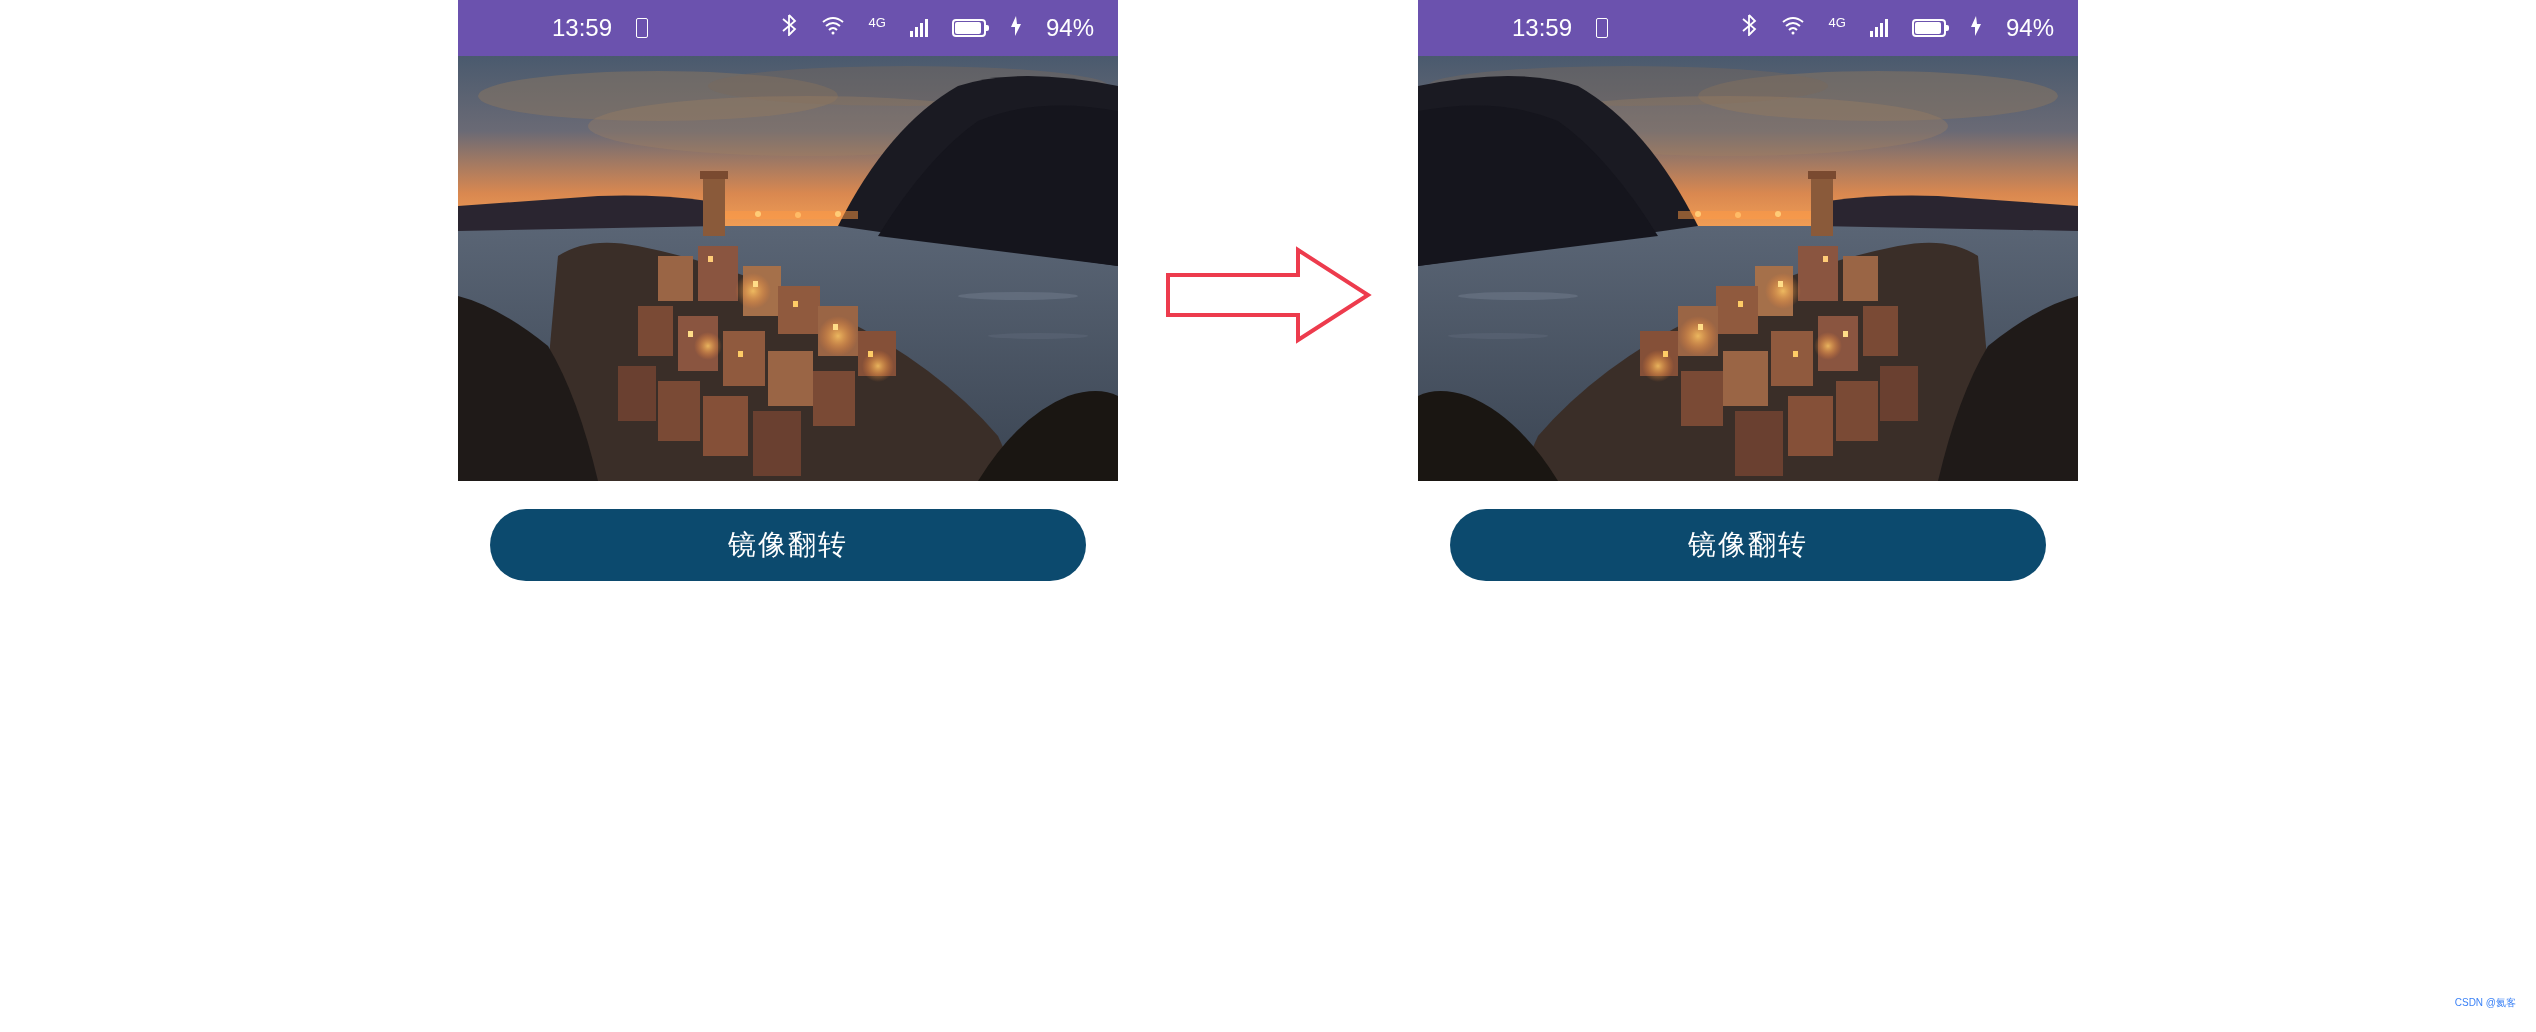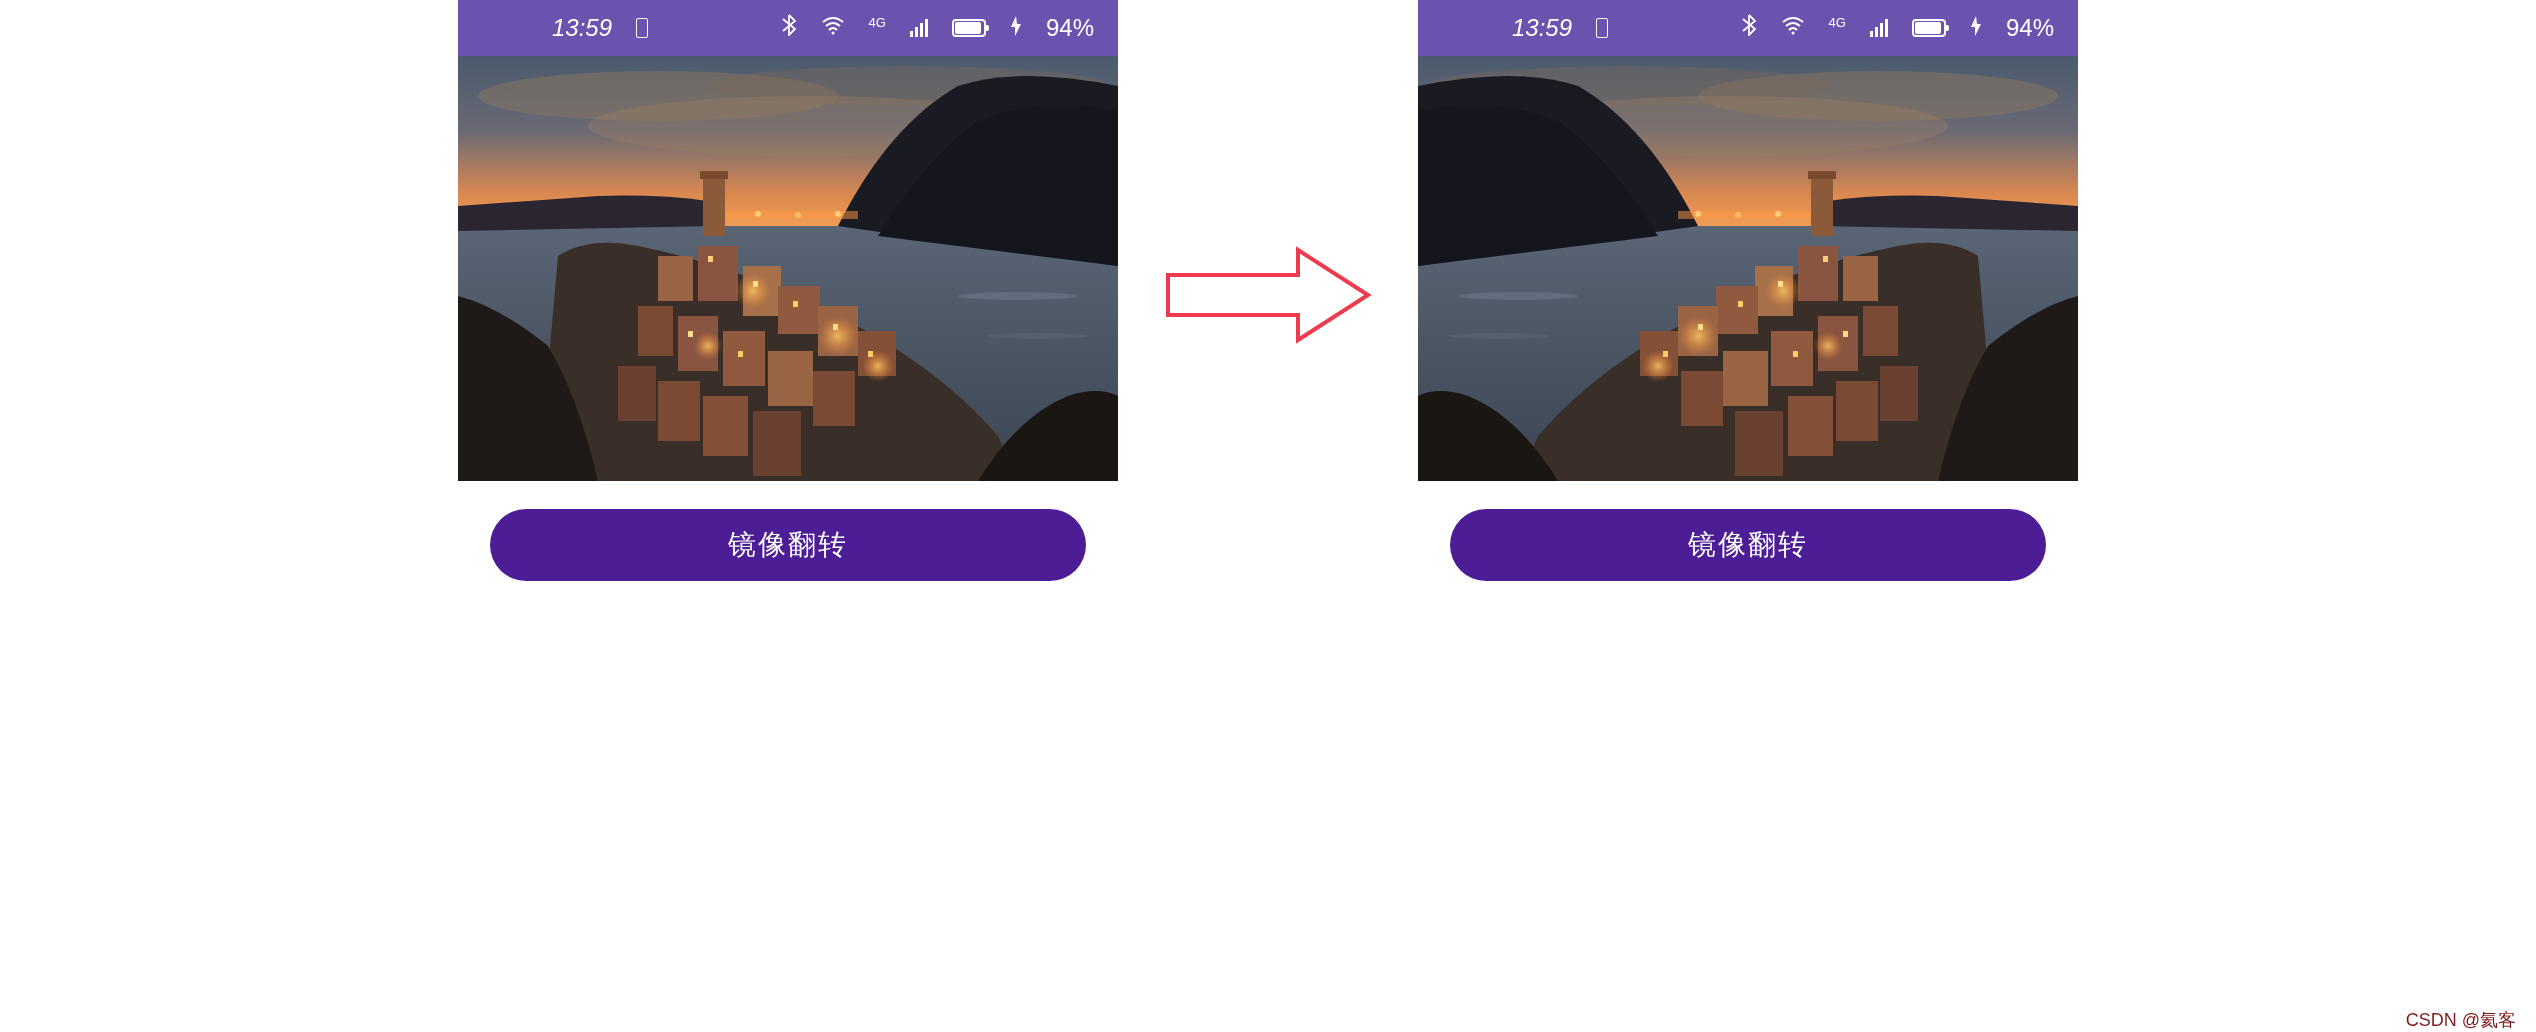--- a/index.html
+++ b/index.html
@@ -38,21 +38,20 @@
       color: #ffffff;
       font-size: 24px;
       font-weight: 500;
     }
 
     .status-left {
       display: flex;
       align-items: center;
       gap: 24px;
       padding-left: 70px;
-      font-style: italic;
     }
 
     .status-right {
       display: flex;
       align-items: center;
       gap: 24px;
     }
 
     .notif-icon {
       width: 12px;
@@ -78,45 +77,45 @@
       transform: scaleX(-1);
     }
 
     .button-area {
       padding: 28px 32px;
       background: #fff;
     }
 
     .flip-button {
       width: 100%;
-      background: #4c1d95;
+      background: #0c4a6e;
       color: #ffffff;
       border: none;
       border-radius: 36px;
       height: 72px;
       font-size: 28px;
       font-weight: 500;
       cursor: pointer;
       letter-spacing: 2px;
     }
 
     .arrow-container {
       display: flex;
       align-items: center;
       justify-content: center;
       padding-top: 235px;
       flex-shrink: 0;
     }
 
     .watermark {
       position: absolute;
-      bottom: 0;
+      bottom: 22px;
       right: 20px;
-      color: #7f1d1d;
-      font-size: 18px;
+      color: #3b82f6;
+      font-size: 10px;
     }
 
     .signal-icon {
       display: inline-flex;
       align-items: flex-end;
       gap: 2px;
       height: 18px;
     }
 
     .signal-bar {

